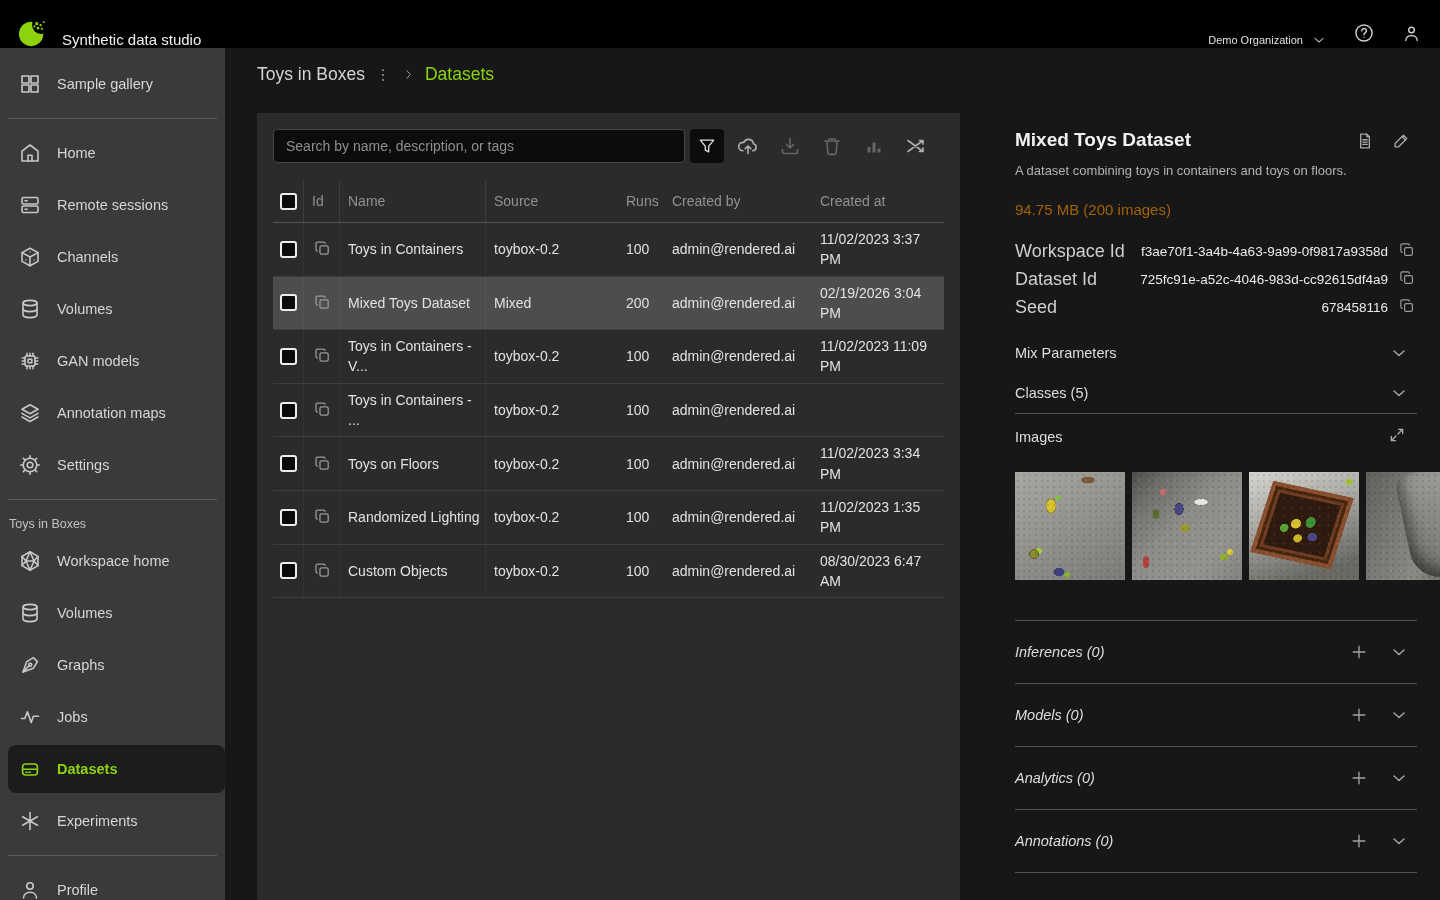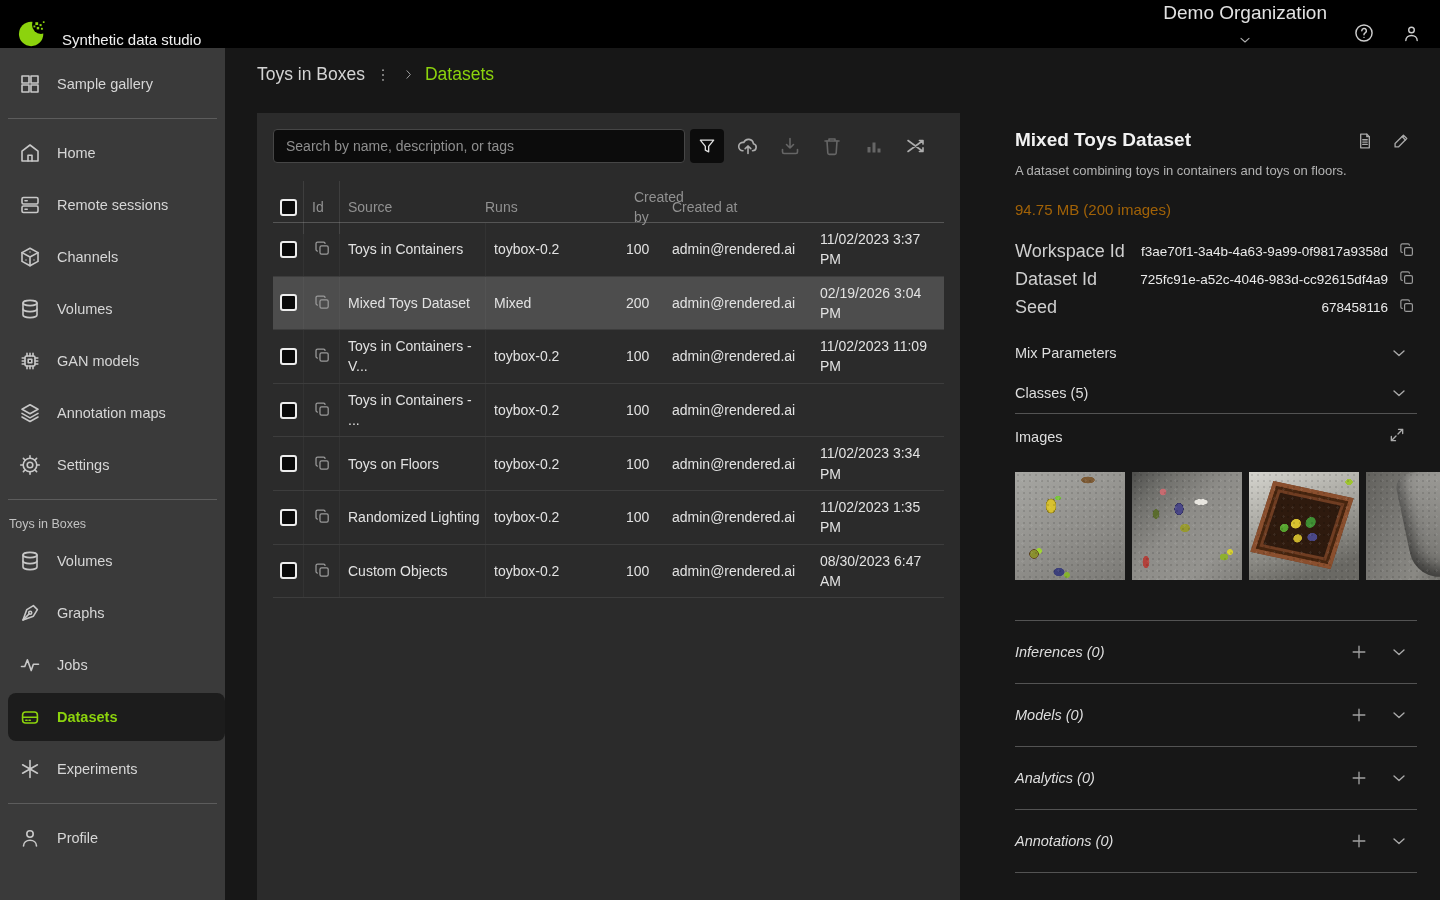--- a/index.html
+++ b/index.html
@@ -15,21 +15,21 @@
   .ic { display:inline-flex; align-items:center; justify-content:center; line-height:0; }
 
   
   .topbar {
     position:absolute; left:0; top:0; width:1440px; height:48px;
     background:#000; display:flex; align-items:flex-end; padding:0 18px; z-index:5;
   }
   .logo { width:30px; height:30px; display:inline-flex; }
   .app-title { margin-left:14px; font-size:15px; color:#f0f0f0; }
   .topbar-spacer { flex:1; }
-  .org-btn { display:flex; align-items:center; gap:8px; color:#e2e2e2; font-size:19px;flex-direction:column; }
+  .org-btn { display:flex; align-items:center; gap:8px; color:#e2e2e2; font-size:11px; }
   .org-btn .ic { color:#b0b0b0; }
   .tb-icon { color:#cdcdcd; margin-left:26px; }
 
   
   .sidebar {
     position:absolute; left:0; top:48px; width:225px; bottom:0;
     background:#3a3a3a; padding-top:10px; overflow:hidden;
   }
   .sb-item {
     height:52px; display:flex; align-items:center; gap:15px;
@@ -303,20 +303,29 @@
           <path d="M18.8 12 H21.3 M5.2 12 H2.7 M12 5.2 V2.7 M12 18.8 V21.3 M16.8 7.2 L18.6 5.4 M7.2 7.2 L5.4 5.4 M16.8 16.8 L18.6 18.6 M7.2 16.8 L5.4 18.6"></path>
         </svg>
       </span>
       <span>Settings</span>
     </div>
     <div class="sb-divider"></div>
     <div class="sb-group-label">Toys in Boxes</div>
     <div class="sb-item">
       <span class="ic">
         <svg width="24" height="24" viewBox="0 0 24 24" fill="none" stroke="currentColor" stroke-width="1.6" stroke-linecap="round" stroke-linejoin="round">
+          <path d="M12 2.8 L20 7.4 V16.6 L12 21.2 L4 16.6 V7.4 Z"></path>
+          <path d="M12 2.8 L8 12 L12 21.2 M12 2.8 L16 12 L12 21.2 M4 7.4 L8 12 L4 16.6 M20 7.4 L16 12 L20 16.6 M8 12 H16"></path>
+        </svg>
+      </span>
+      <span>Workspace home</span>
+    </div>
+    <div class="sb-item">
+      <span class="ic">
+        <svg width="24" height="24" viewBox="0 0 24 24" fill="none" stroke="currentColor" stroke-width="1.6" stroke-linecap="round" stroke-linejoin="round">
           <ellipse cx="12" cy="6" rx="7" ry="2.6"></ellipse>
           <path d="M5 6 V18 c0 1.4 3.1 2.6 7 2.6 s7 -1.2 7 -2.6 V6"></path>
           <path d="M5 12 c0 1.4 3.1 2.6 7 2.6 s7 -1.2 7 -2.6"></path>
         </svg>
       </span>
       <span>Volumes</span>
     </div>
     <div class="sb-item">
       <span class="ic">
         <svg width="24" height="24" viewBox="0 0 24 24" fill="none" stroke="currentColor" stroke-width="1.6" stroke-linecap="round" stroke-linejoin="round">
@@ -414,20 +423,21 @@
             <path d="M4 6.5 L19 17.5 M19 17.5 V13.9 M19 17.5 H15.4 M4 17.5 L19 6.5 M19 6.5 V10.1 M19 6.5 H15.4"></path>
           </svg></button>
       </div>
   </div>
   <div class="tbl" id="tbl">
       <div class="tr thead">
         <div class="td c0">
           <span class="checkbox"></span>
         </div>
         <div class="td vline">Id</div>
+        <div class="td vline">Name</div>
         <div class="td vline">Source</div>
         <div class="td num">Runs</div>
         <div class="td">Created by</div>
         <div class="td">Created at</div>
       </div>
       <div class="tr trow">
         <div class="td c0">
           <span class="checkbox"></span>
         </div>
         <div class="td vline">

